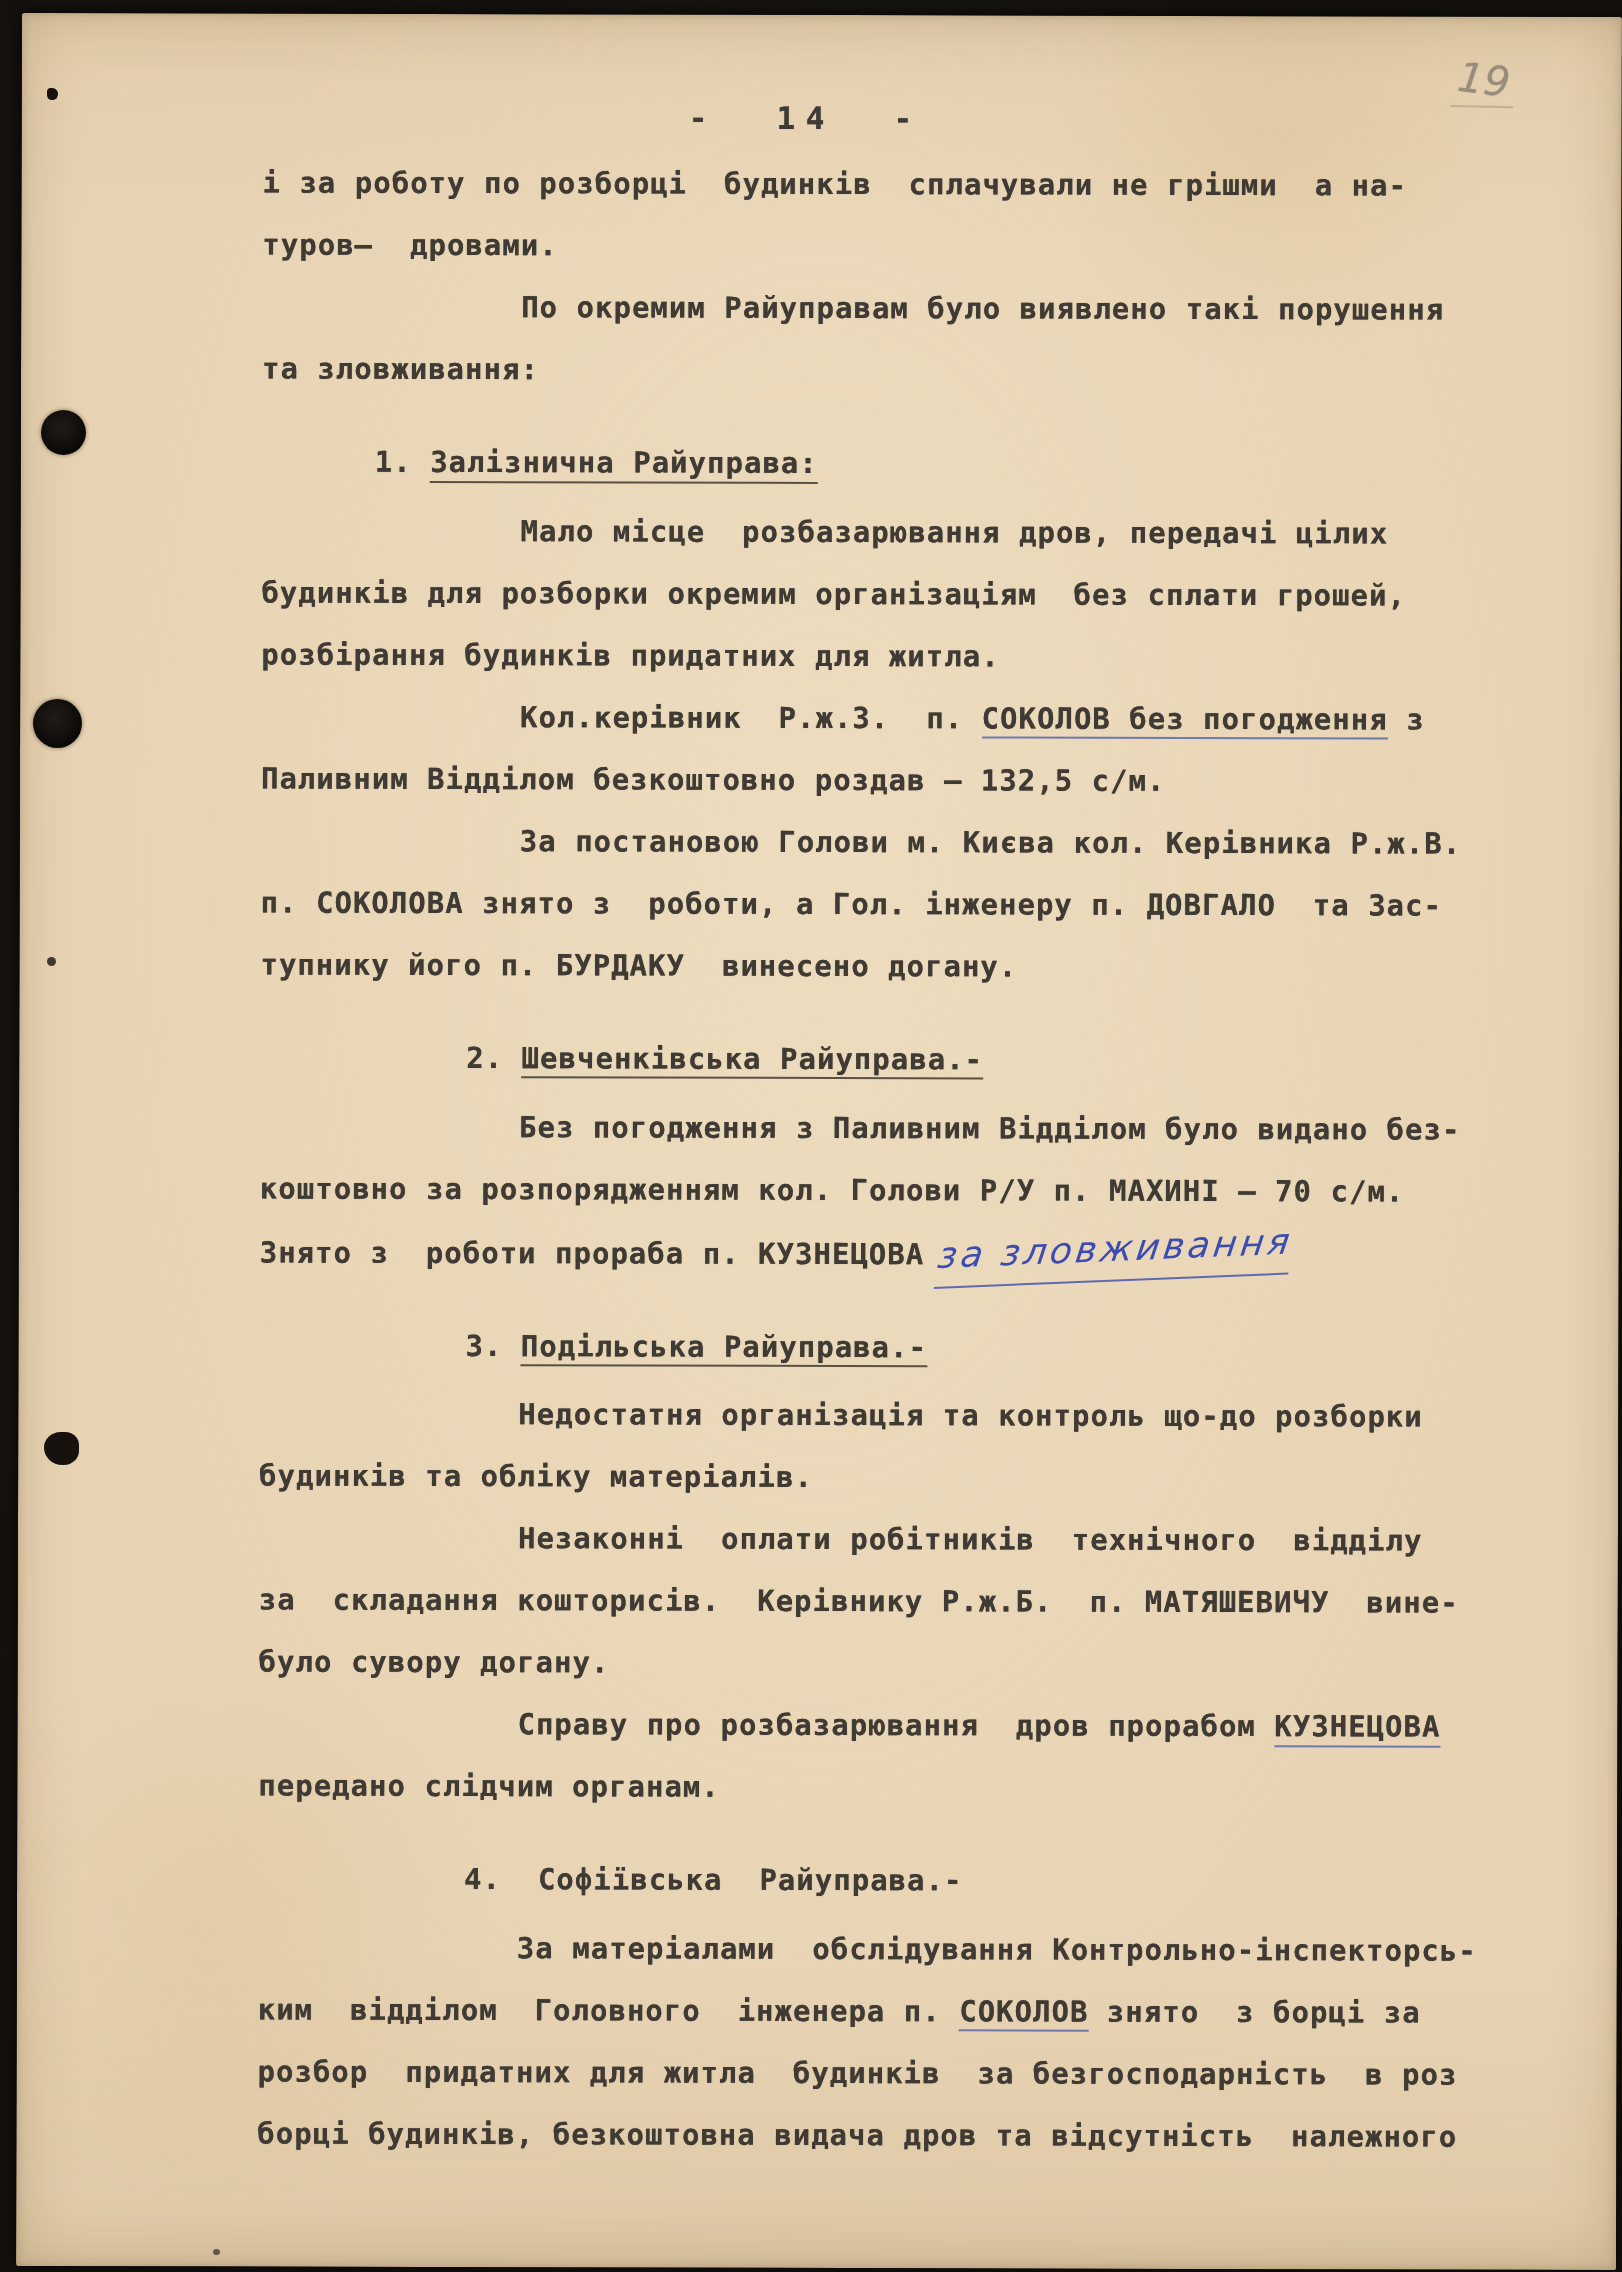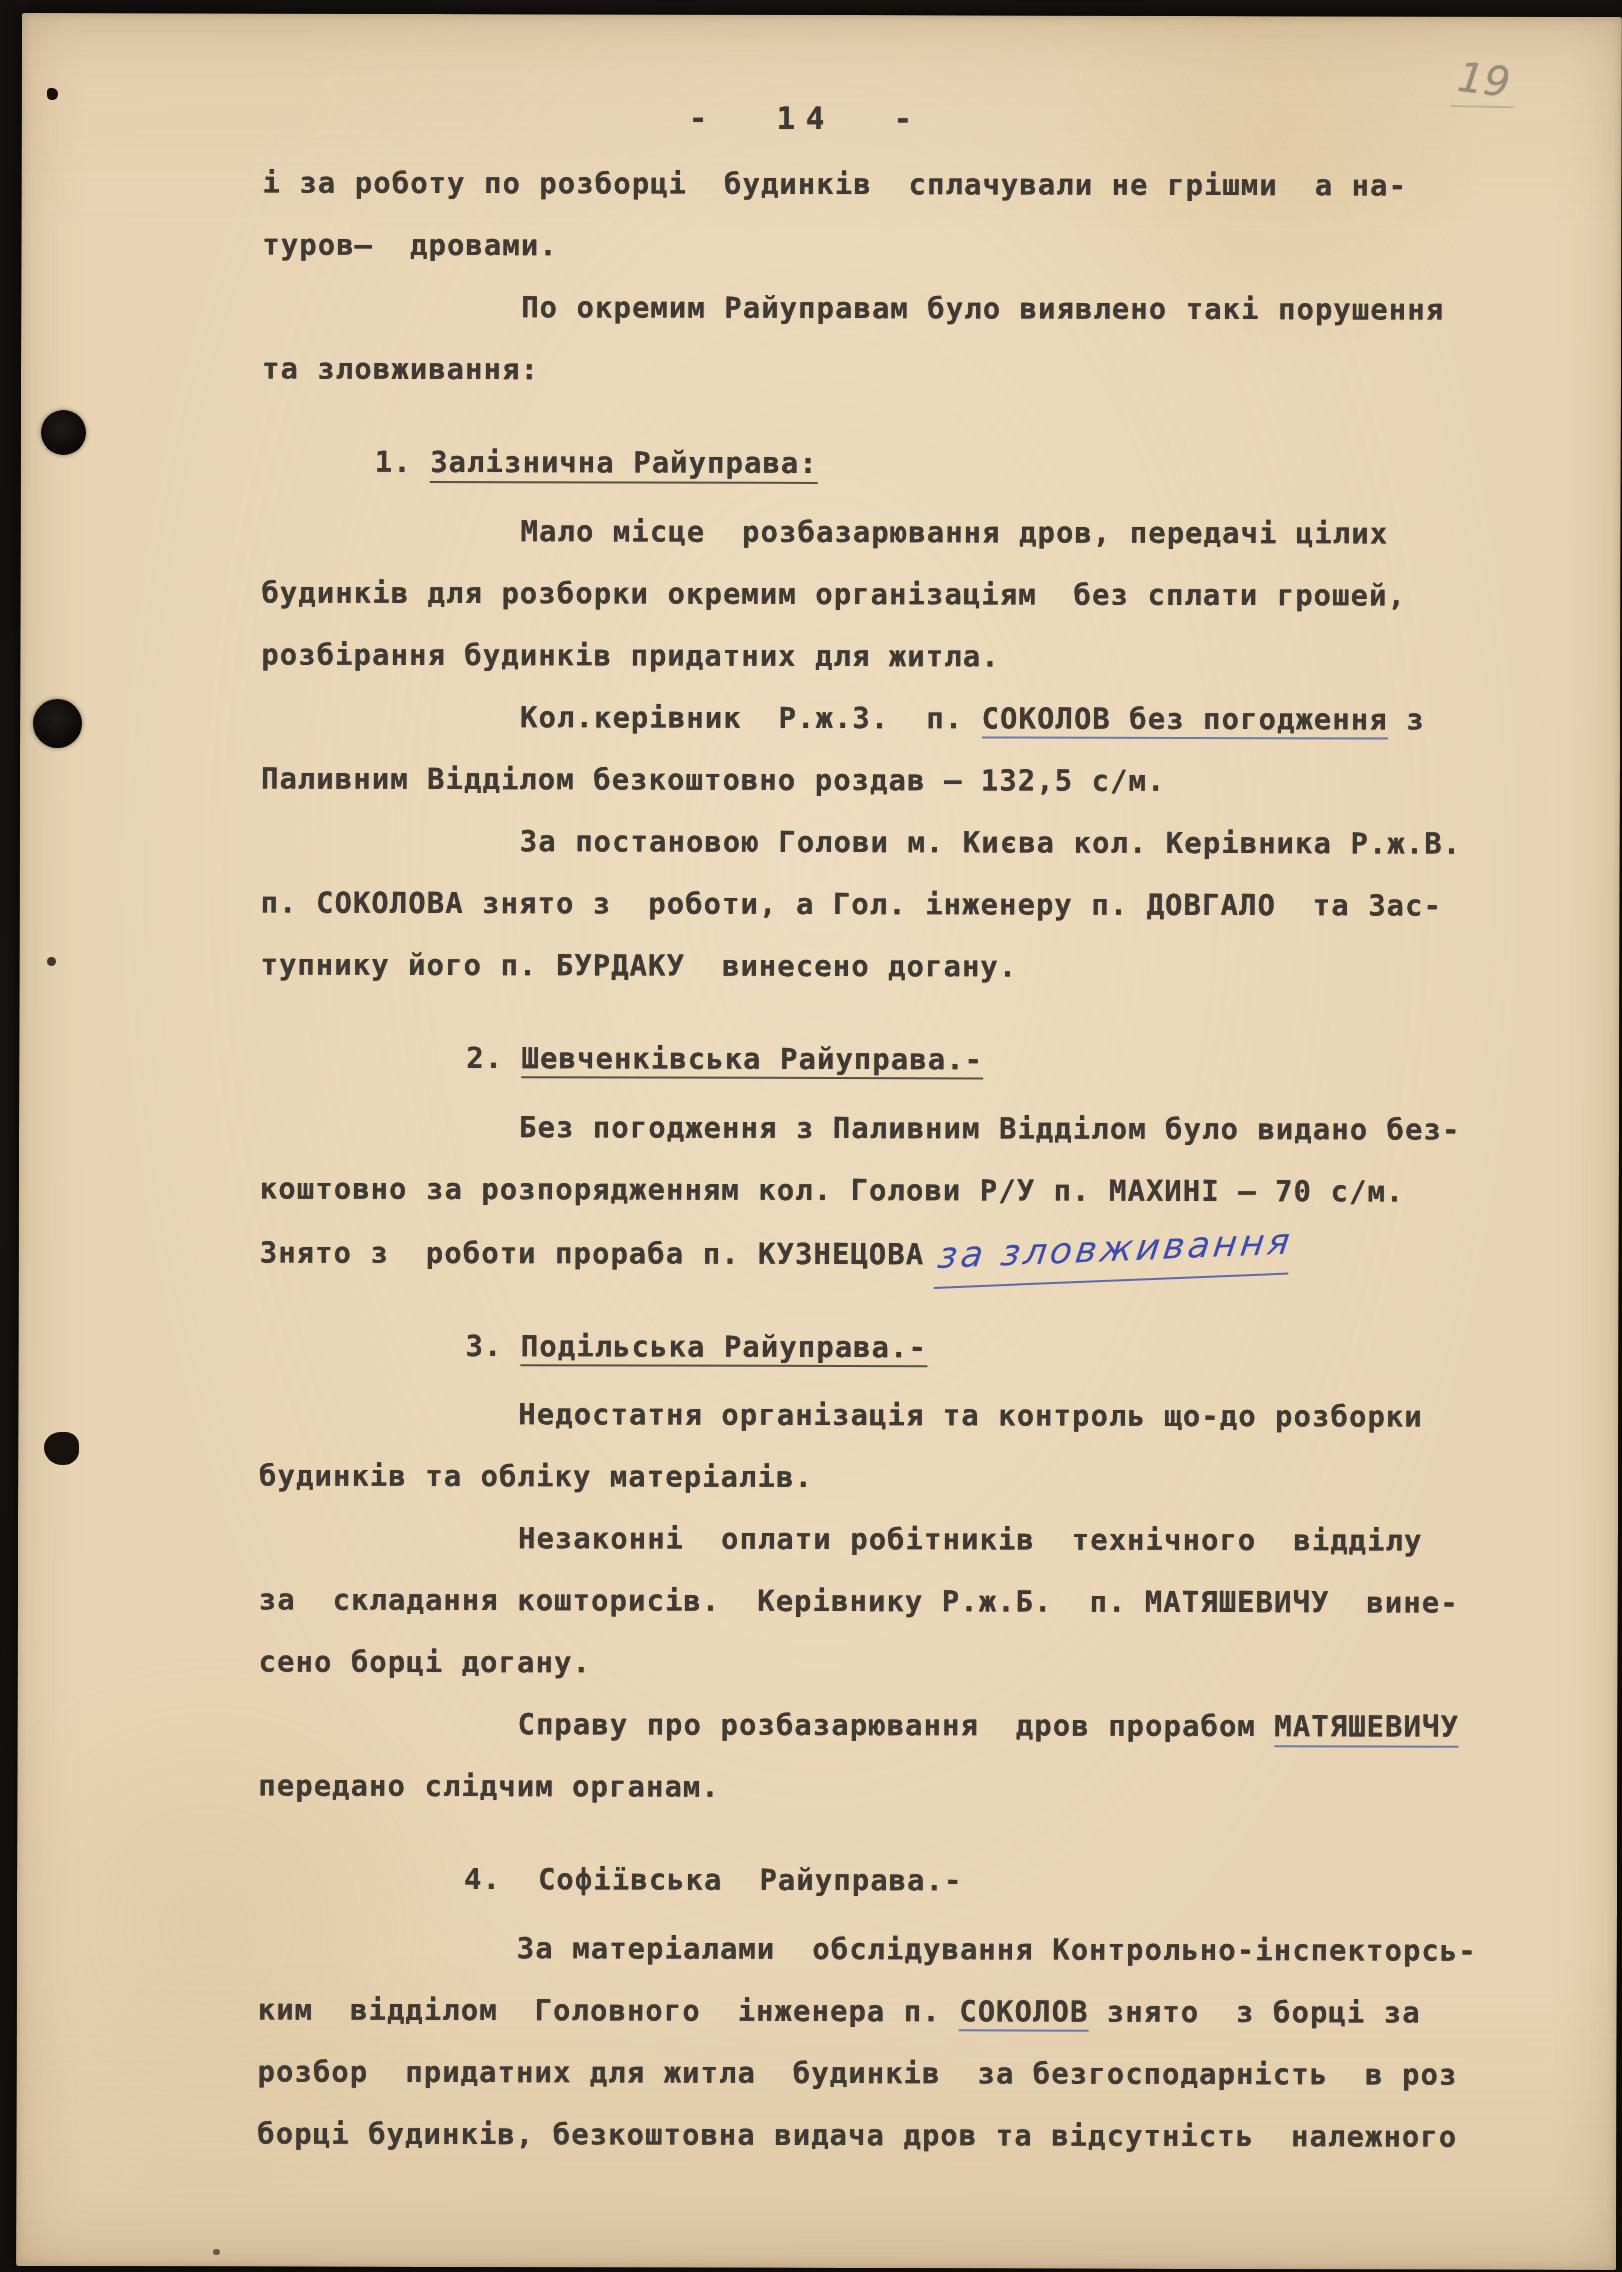--- a/index.html
+++ b/index.html
@@ -172,24 +172,24 @@
           <div class="para heading">
             <div class="line indent-head"><span class="seg-plain">3. </span><span class="seg-underline">Подільська Райуправа.-</span></div>
           </div>
           <div class="para body">
             <div class="line indent-para"><span class="seg-plain">Недостатня організація та контроль що-до розборки</span></div>
             <div class="line indent-none"><span class="seg-plain">будинків та обліку матеріалів.</span></div>
           </div>
           <div class="para body">
             <div class="line indent-para"><span class="seg-plain">Незаконні  оплати робітників  технічного  відділу</span></div>
             <div class="line indent-none"><span class="seg-plain">за  складання кошторисів.  Керівнику Р.ж.Б.  п. МАТЯШЕВИЧУ  вине-</span></div>
-            <div class="line indent-none"><span class="seg-plain">сено борці догану.</span></div>
-          </div>
-          <div class="para body">
-            <div class="line indent-para"><span class="seg-plain">Справу про розбазарювання  дров прорабом </span><span class="seg-blue-underline">МАТЯШЕВИЧУ</span></div>
+            <div class="line indent-none"><span class="seg-plain">було сувору догану.</span></div>
+          </div>
+          <div class="para body">
+            <div class="line indent-para"><span class="seg-plain">Справу про розбазарювання  дров прорабом </span><span class="seg-blue-underline">КУЗНЕЦОВА</span></div>
             <div class="line indent-none"><span class="seg-plain">передано слідчим органам.</span></div>
           </div>
           <div class="para heading">
             <div class="line indent-head"><span class="seg-plain">4.  Софіївська  Райуправа.-</span></div>
           </div>
           <div class="para body">
             <div class="line indent-para"><span class="seg-plain">За матеріалами  обслідування Контрольно-інспекторсь-</span></div>
             <div class="line indent-none"><span class="seg-plain">ким  відділом  Головного  інженера п. </span><span class="seg-blue-underline">СОКОЛОВ</span><span class="seg-plain"> знято  з борці за</span></div>
             <div class="line indent-none"><span class="seg-plain">розбор  придатних для житла  будинків  за безгосподарність  в роз</span></div>
             <div class="line indent-none"><span class="seg-plain">борці будинків, безкоштовна видача дров та відсутність  належного</span></div>

